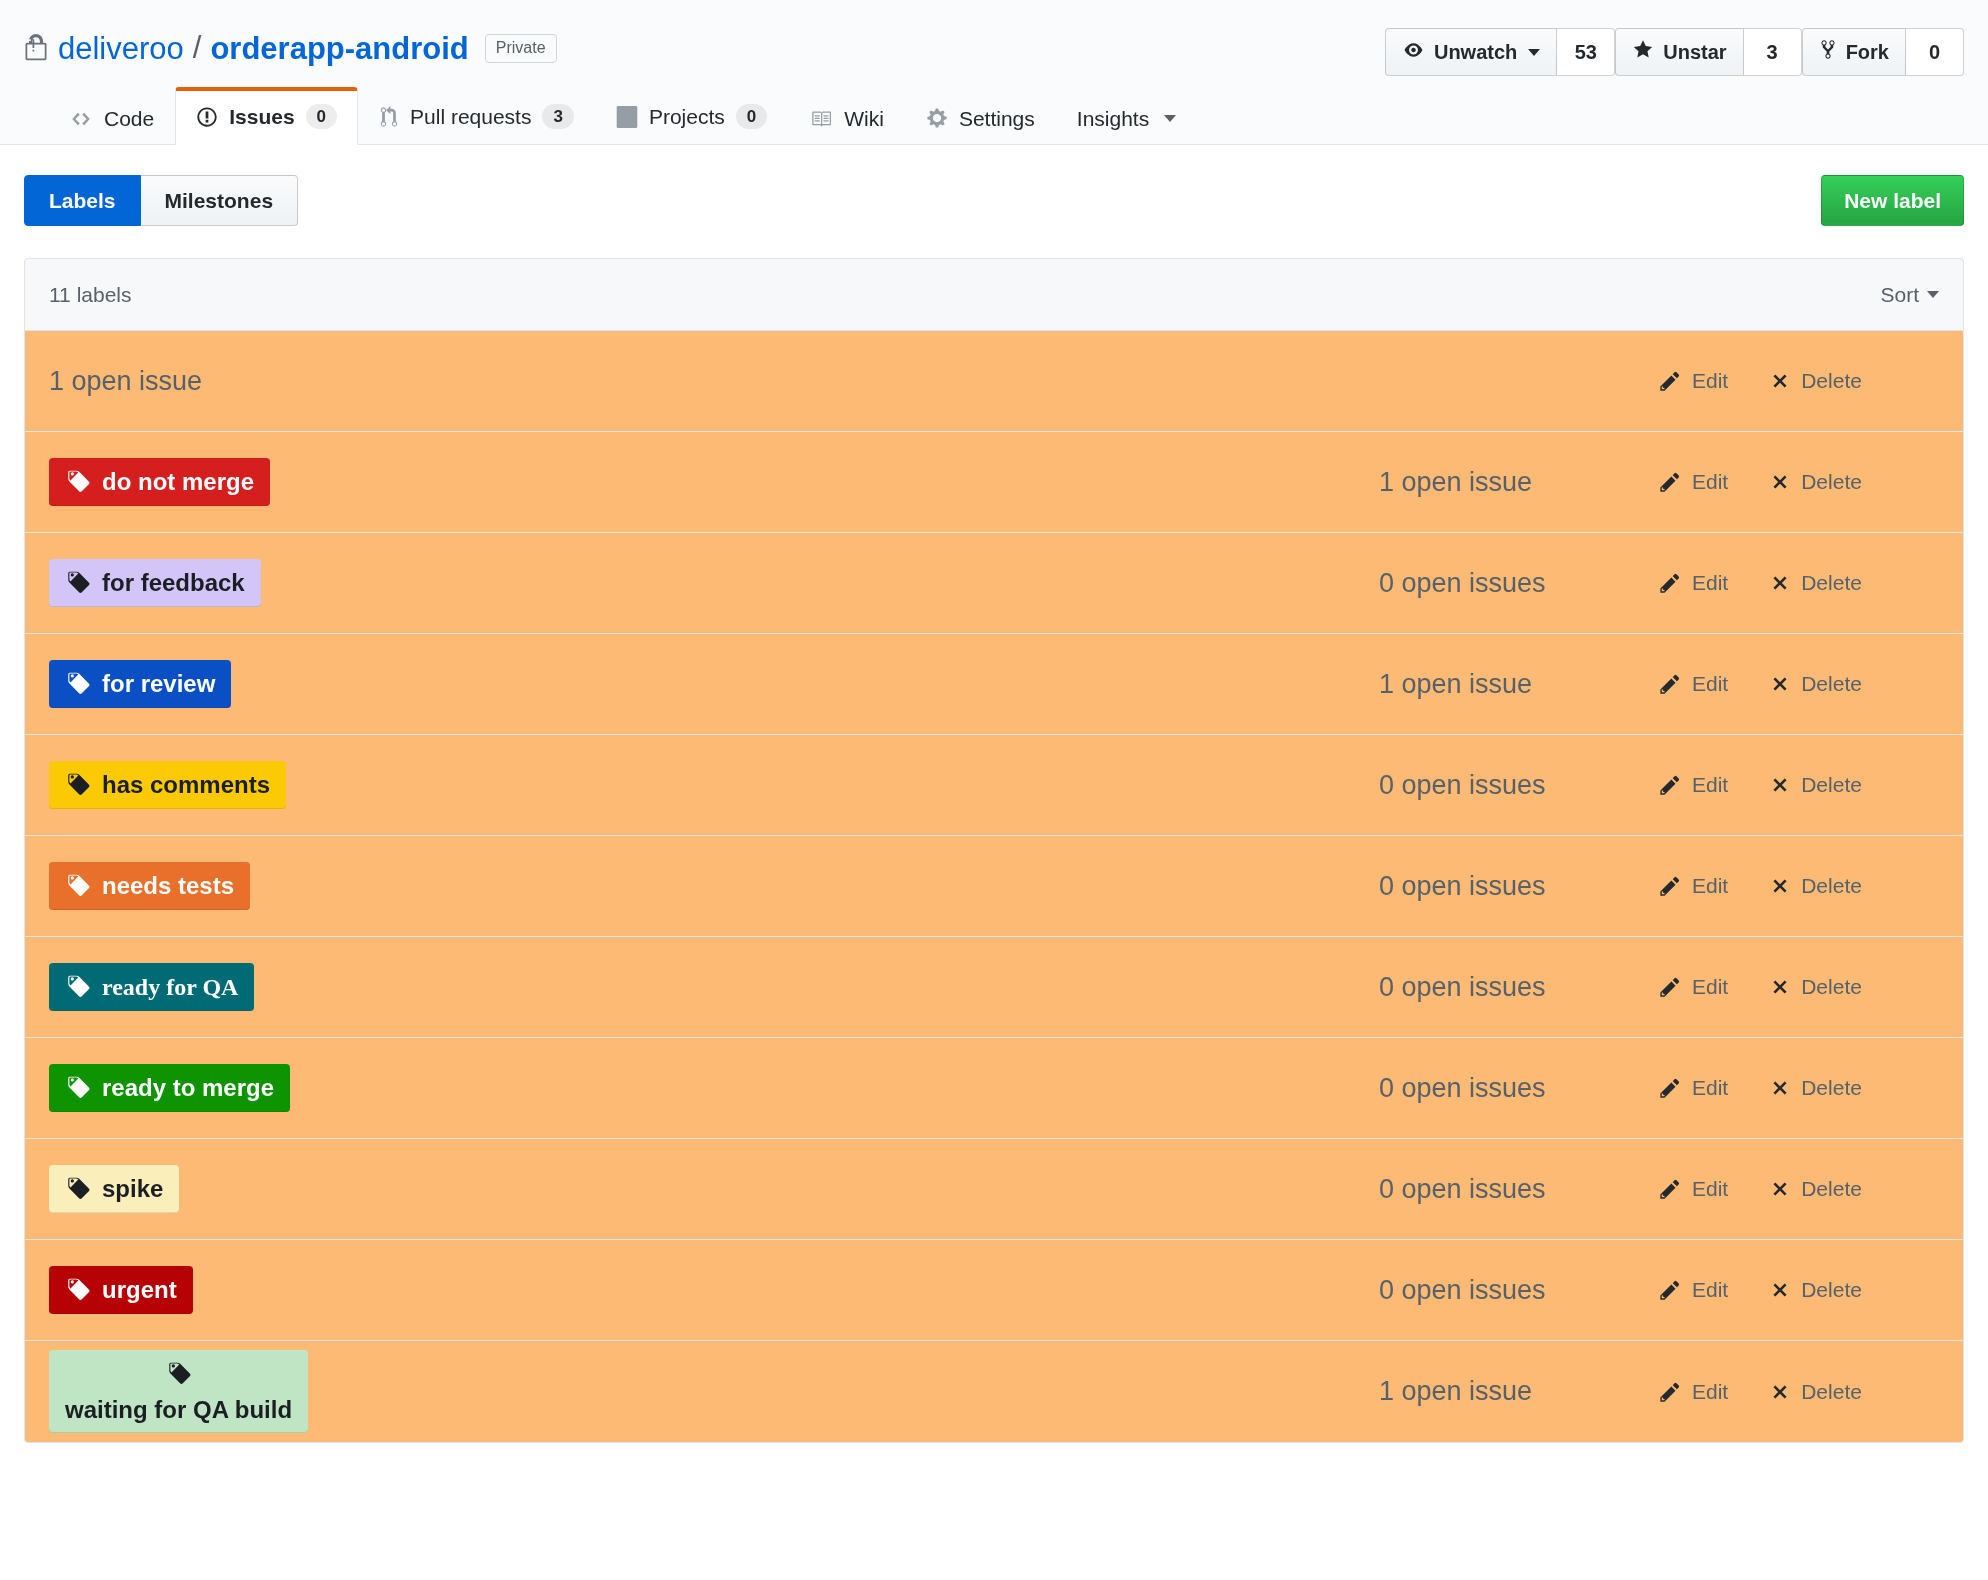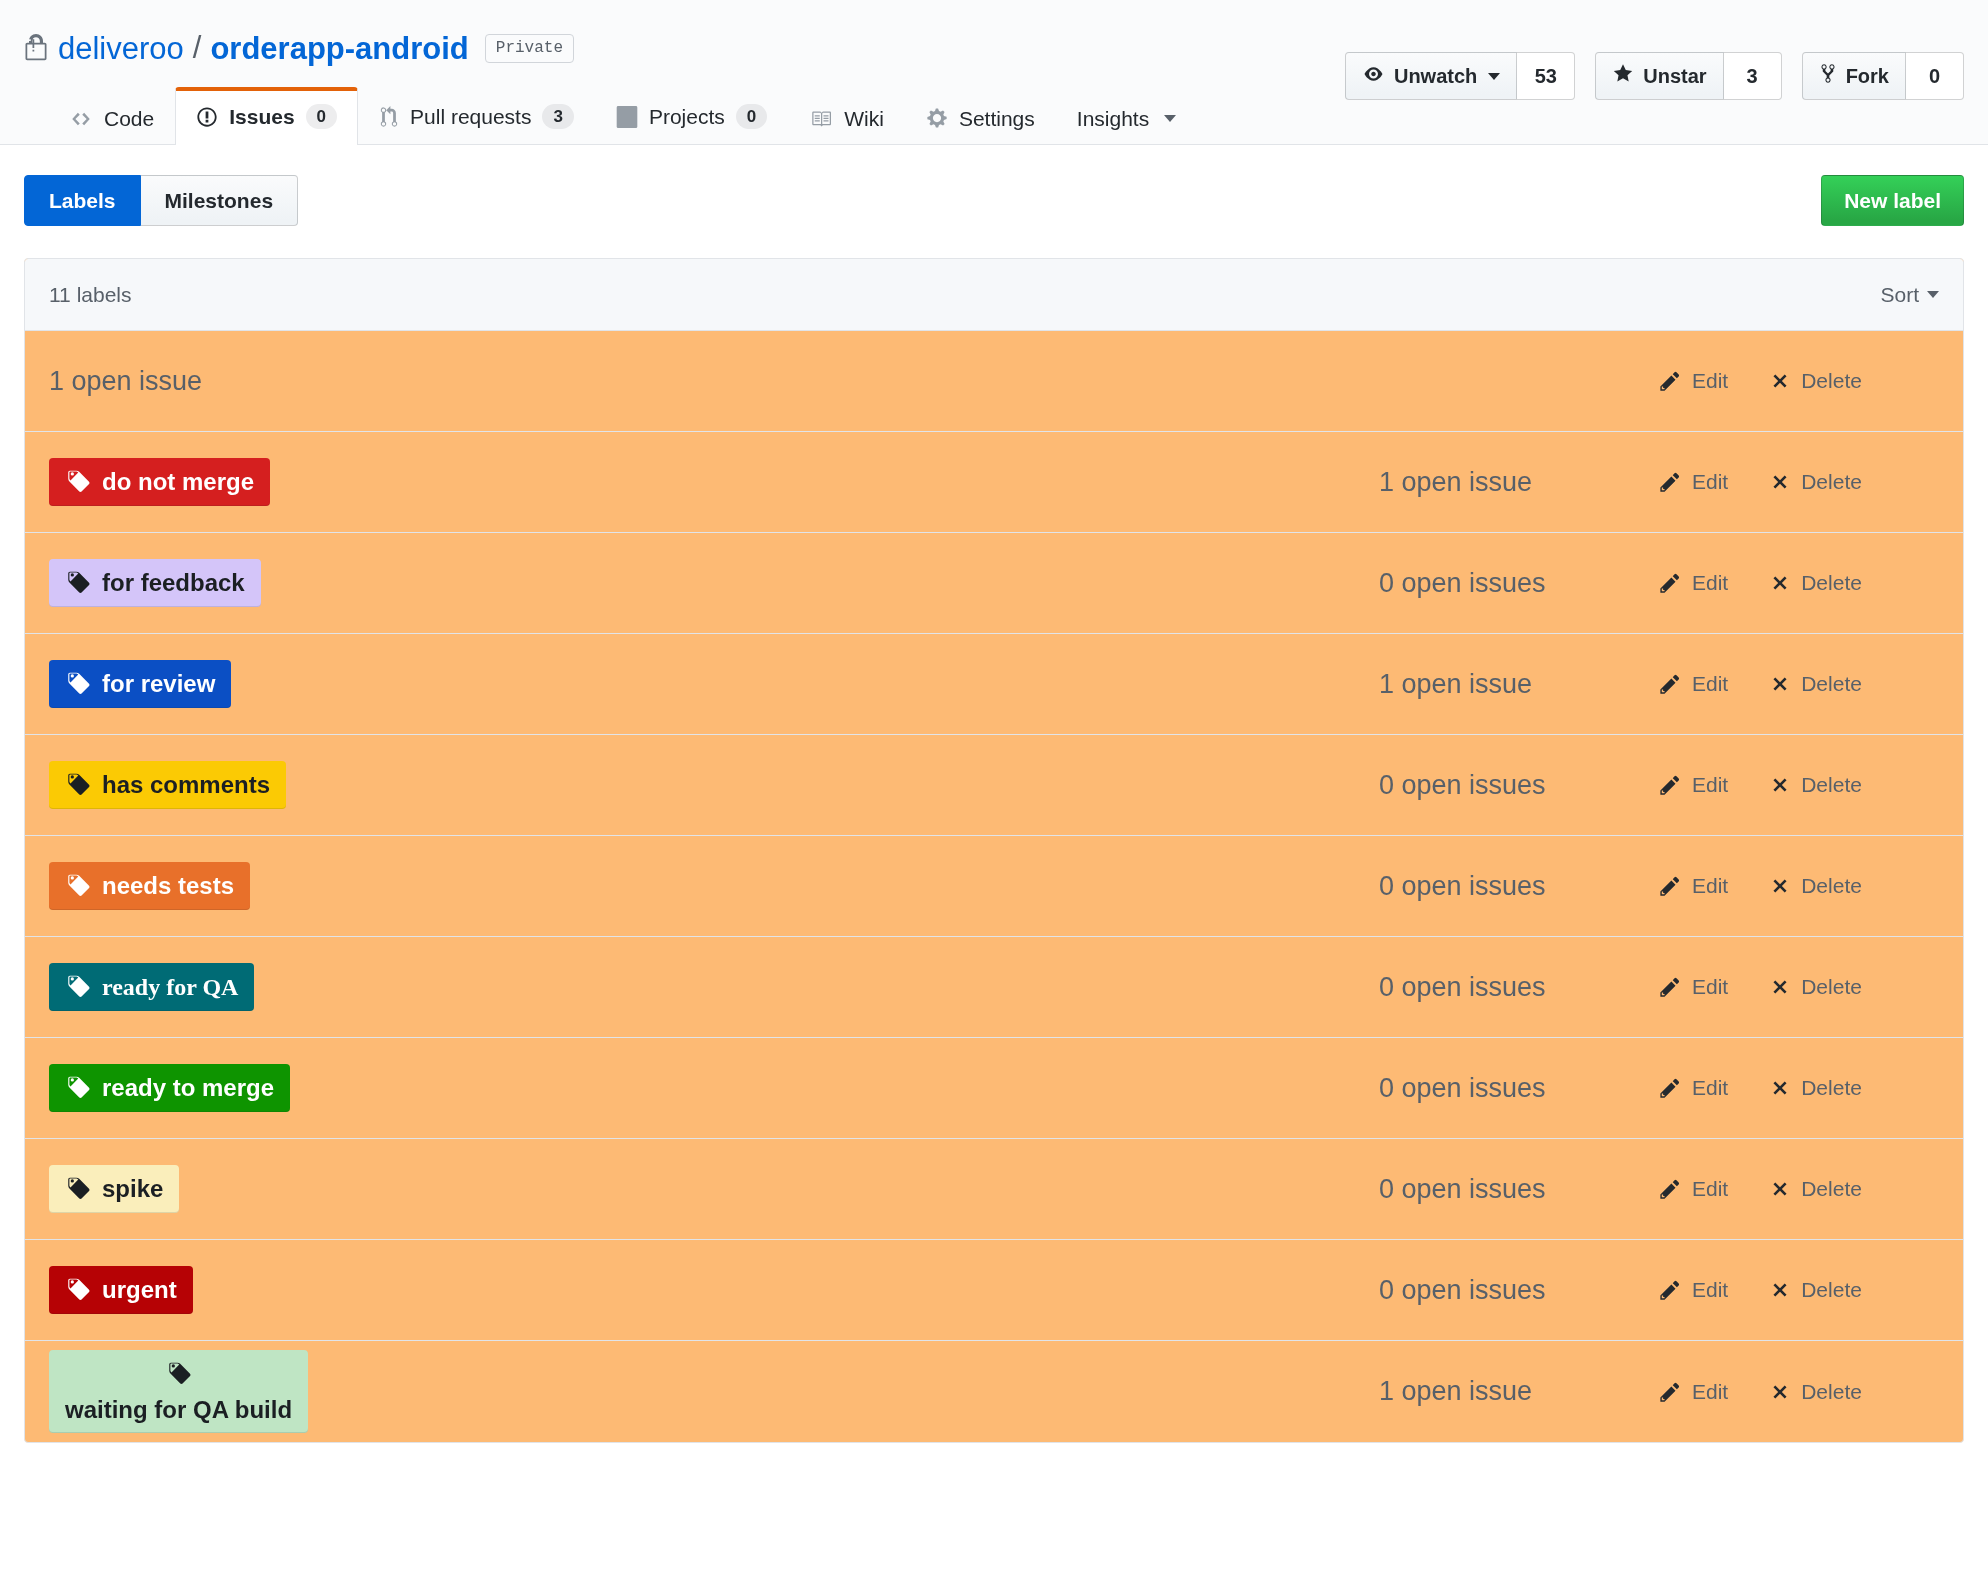--- a/index.html
+++ b/index.html
@@ -41,31 +41,29 @@
   }
   .private-badge {
     margin-left: 16px;
     border: 1px solid #d1d5da;
     border-radius: 4px;
     color: #586069;
     font-size: 16px;
     padding: 5px 10px 6px 10px;
     line-height: 1;
     background: #fafbfc;
-    font-family: Liberation Mono, monospace;
   }
 
   
   .repo-actions {
     position: absolute;
     right: 24px;
-    top: 52px;
+    top: 28px;
     display: flex;
     align-items: flex-start;
-    gap: 20px;
   }
   .btn-group { display: flex; align-items: stretch; }
   .btn-social {
     display: flex;
     align-items: center;
     gap: 9px;
     background: linear-gradient(180deg, #fafbfc 0%, #eff3f6 90%);
     border: 1px solid rgba(27,31,35,0.2);
     border-radius: 4px 0 0 4px;
     padding: 0 16px;

